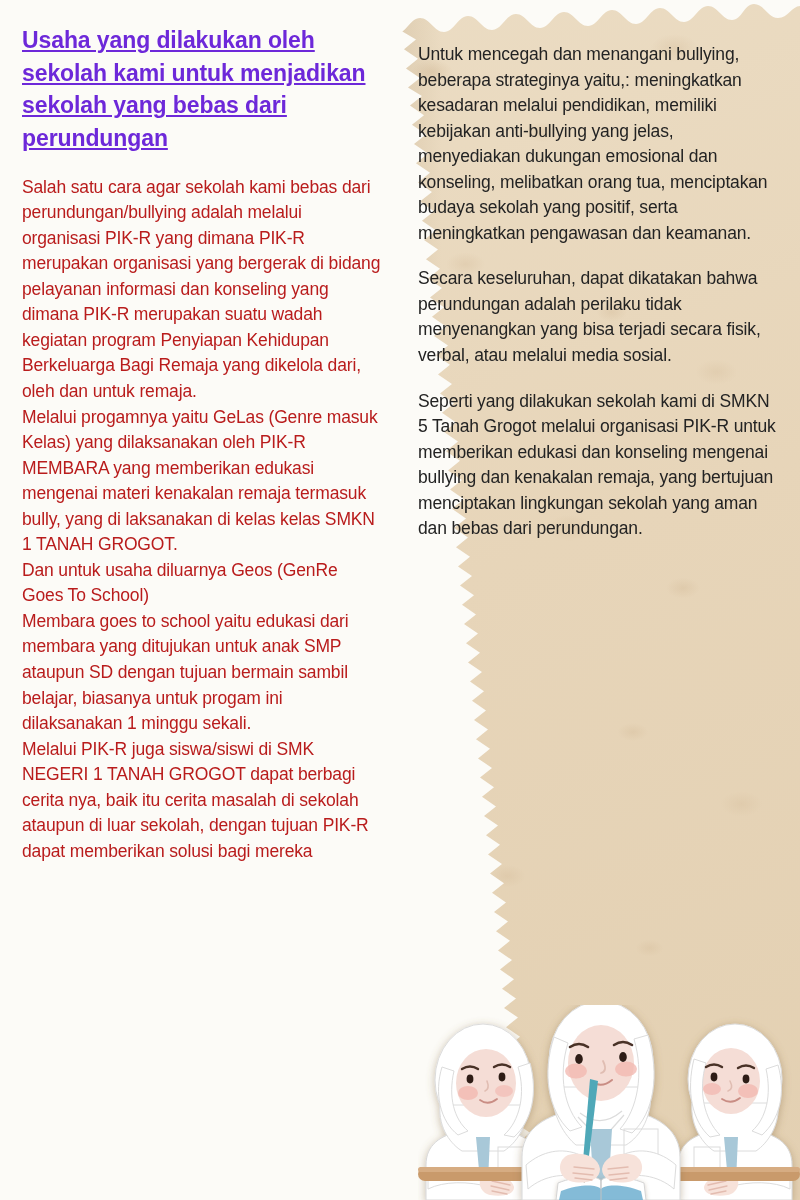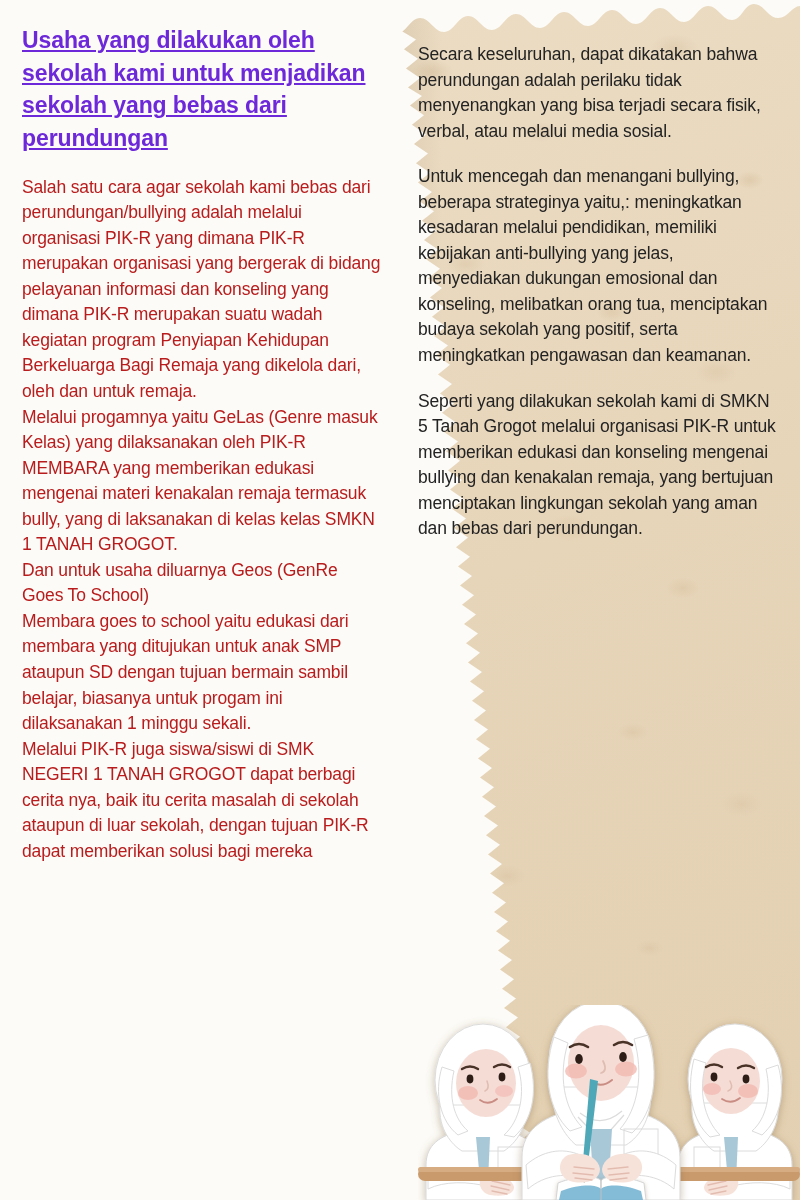--- a/index.html
+++ b/index.html
@@ -147,22 +147,22 @@
   <div class="col-left">
     <h1 class="heading">Usaha yang dilakukan oleh sekolah kami untuk menjadikan sekolah yang bebas dari perundungan</h1>
     <p class="para" style="white-space:pre-line;">Salah satu cara agar sekolah kami bebas dari perundungan/bullying adalah melalui organisasi PIK-R yang dimana PIK-R merupakan organisasi yang bergerak di bidang pelayanan informasi dan konseling yang dimana PIK-R merupakan suatu wadah kegiatan program Penyiapan Kehidupan Berkeluarga Bagi Remaja yang dikelola dari, oleh dan untuk remaja.
 Melalui progamnya yaitu GeLas (Genre masuk Kelas) yang dilaksanakan oleh PIK-R MEMBARA yang memberikan edukasi mengenai materi kenakalan remaja termasuk bully, yang di laksanakan di kelas kelas SMKN 1 TANAH GROGOT.
 Dan untuk usaha diluarnya Geos (GenRe Goes To School)
 Membara goes to school yaitu edukasi dari membara yang ditujukan untuk anak SMP ataupun SD dengan tujuan bermain sambil belajar, biasanya untuk progam ini dilaksanakan 1 minggu sekali.
 Melalui PIK-R juga siswa/siswi di SMK NEGERI 1 TANAH GROGOT dapat berbagi cerita nya, baik itu cerita masalah di sekolah ataupun di luar sekolah, dengan tujuan PIK-R dapat memberikan solusi bagi mereka</p>
   </div>
 
   <div class="col-right">
+    <p class="para">Untuk mencegah dan menangani bullying, beberapa strateginya yaitu,: meningkatkan kesadaran melalui pendidikan, memiliki kebijakan anti-bullying yang jelas, menyediakan dukungan emosional dan konseling, melibatkan orang tua, menciptakan budaya sekolah yang positif, serta meningkatkan pengawasan dan keamanan.</p>
     <p class="para">Secara keseluruhan, dapat dikatakan bahwa perundungan adalah perilaku tidak menyenangkan yang bisa terjadi secara fisik, verbal, atau melalui media sosial.</p>
-    <p class="para">Untuk mencegah dan menangani bullying, beberapa strateginya yaitu,: meningkatkan kesadaran melalui pendidikan, memiliki kebijakan anti-bullying yang jelas, menyediakan dukungan emosional dan konseling, melibatkan orang tua, menciptakan budaya sekolah yang positif, serta meningkatkan pengawasan dan keamanan.</p>
     <p class="para">Seperti yang dilakukan sekolah kami di SMKN 5 Tanah Grogot melalui organisasi PIK-R untuk memberikan edukasi dan konseling mengenai bullying dan kenakalan remaja, yang bertujuan menciptakan lingkungan sekolah yang aman dan bebas dari perundungan.</p>
   </div>
 
   <div class="illo">
     <svg width="382" height="195" viewBox="0 0 382 195">
       <defs>
         <filter id="softshadow" x="-30%" y="-30%" width="160%" height="160%">
           <feDropShadow dx="0" dy="2" stdDeviation="4" flood-color="#8a6d47" flood-opacity="0.45"></feDropShadow>
         </filter>
         <filter id="tinyshadow" x="-30%" y="-30%" width="160%" height="160%">

